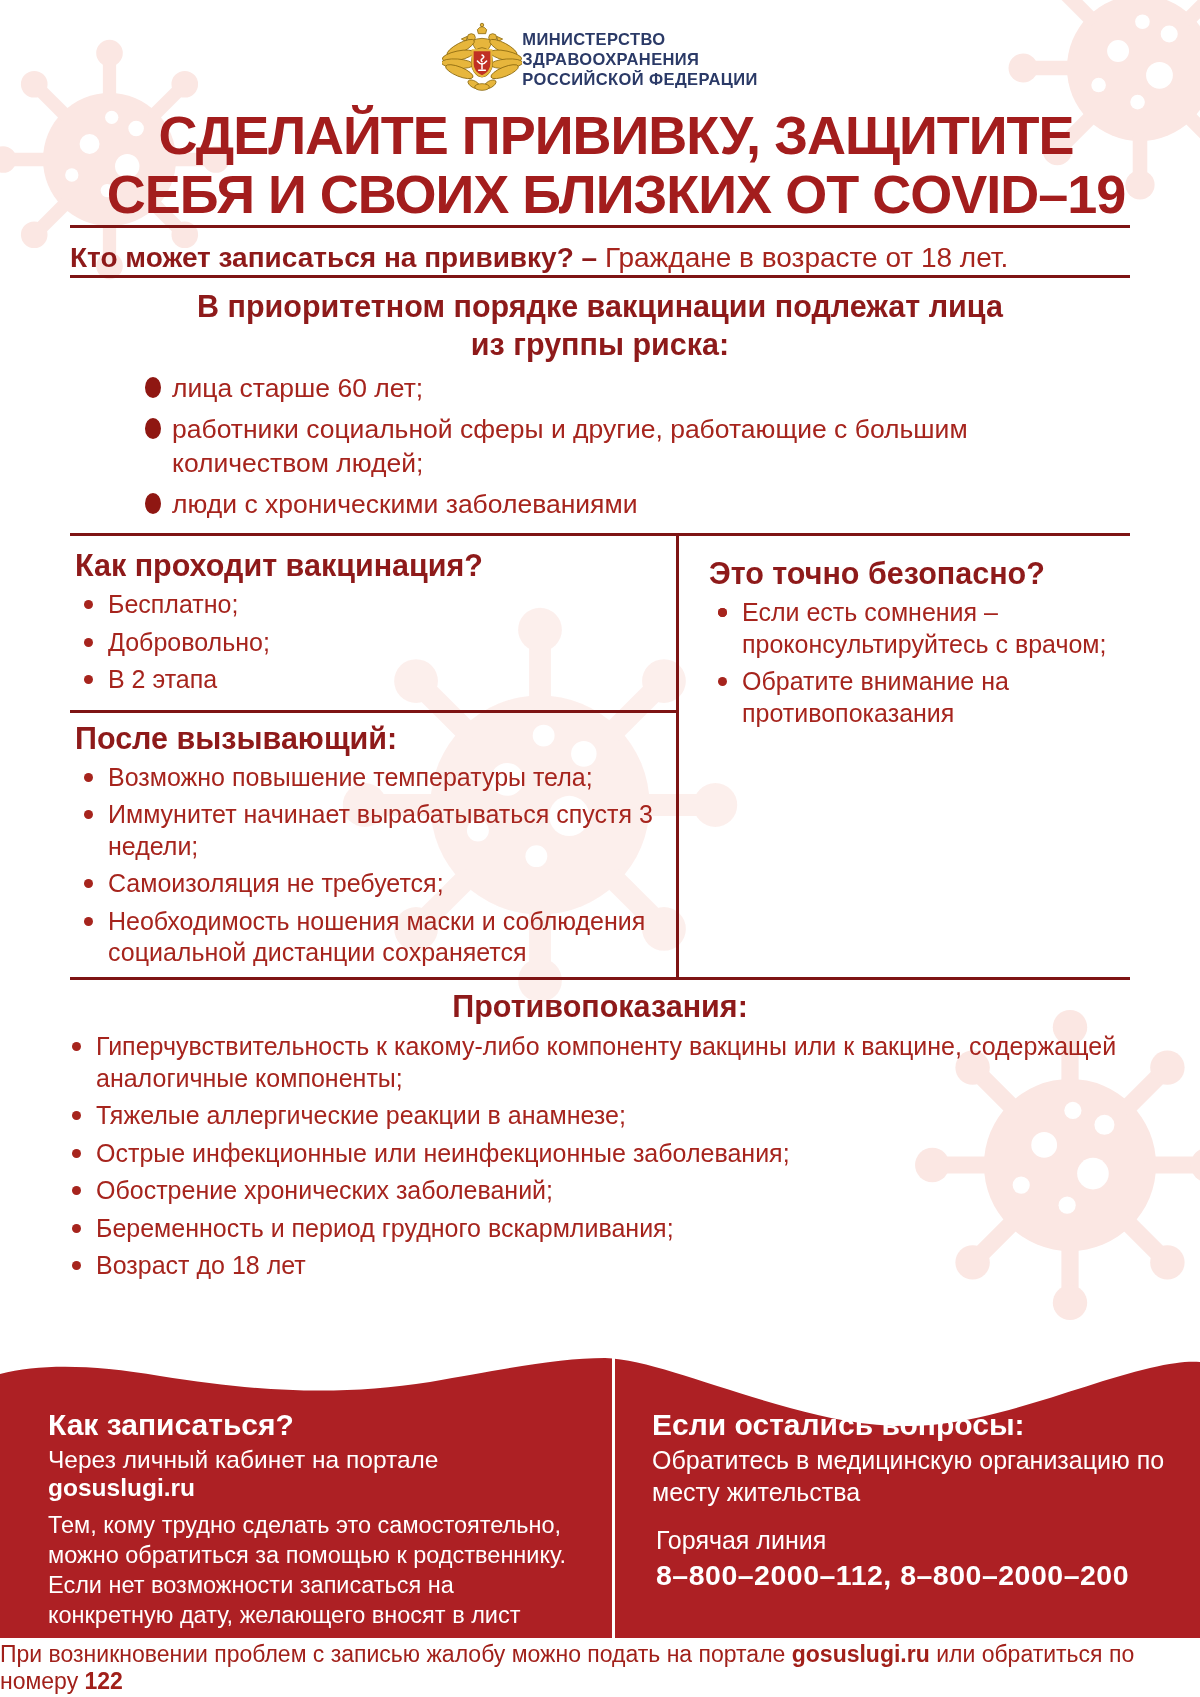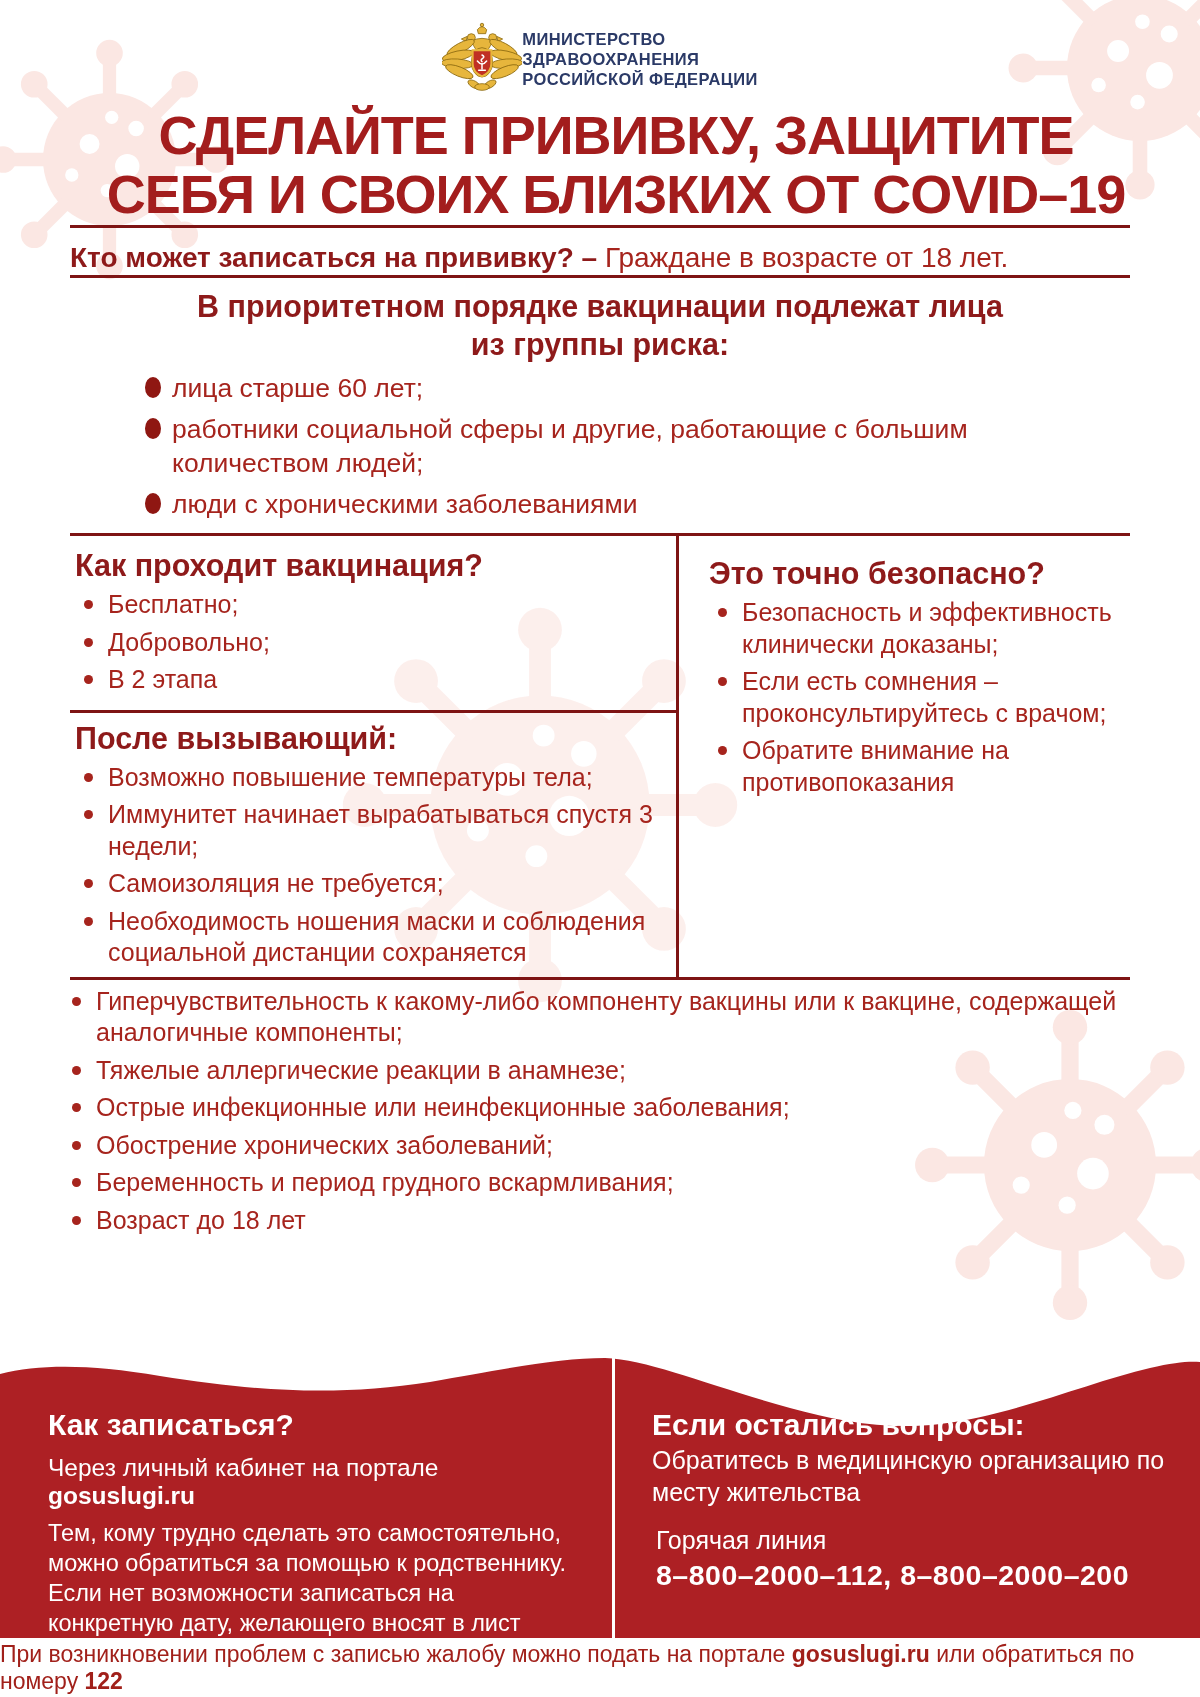--- a/index.html
+++ b/index.html
@@ -59,21 +59,21 @@
   
   .red-block{position:absolute;left:0;top:1352px;width:1200px;height:286px;z-index:2;}
   .wave{position:absolute;top:0;left:0;width:1200px;height:96px;display:block;}
   .wave path{fill:var(--block-red);}
   .red-fill{position:absolute;top:95px;left:0;right:0;bottom:0;background:var(--block-red);}
   .red-divider{position:absolute;left:612px;top:3px;bottom:0;width:3px;background:#ffffff;}
   .red-cols{position:absolute;top:0;left:0;right:0;bottom:0;display:flex;color:#ffffff;}
   .red-left{width:612px;box-sizing:border-box;padding:56px 34px 0 48px;}
   .red-right{flex:1;padding:56px 26px 0 40px;}
   .red-heading{font-size:30px;font-weight:bold;margin:0 0 0;}
-  .red-line{font-size:24.5px;margin:12px 0 8px;}
+  .red-line{font-size:24.5px;margin:4px 0 8px;}
   .red-para{font-size:23.5px;line-height:1.28;margin:2px 0 0;}
   .hotline-label{font-size:25px;margin:18px 0 0 4px;}
   .hotline-numbers{font-size:28.5px;font-weight:bold;letter-spacing:.5px;margin:4px 0 0 4px;}
   .b{font-weight:bold;}
   
   .footer{position:absolute;left:0;top:1638px;width:1200px;height:59px;z-index:3;
     background:#ffffff;display:flex;align-items:center;justify-content:center;
     color:#A1201A;font-size:23px;}
 </style>
 </head>
@@ -221,27 +221,28 @@
         <ul class="dot-list">
           <li><span class="dot"></span><span>Возможно повышение температуры тела;</span></li>
           <li><span class="dot"></span><span>Иммунитет начинает вырабатываться спустя 3 недели;</span></li>
           <li><span class="dot"></span><span>Самоизоляция не требуется;</span></li>
           <li><span class="dot"></span><span>Необходимость ношения маски и соблюдения социальной дистанции сохраняется</span></li>
         </ul>
       </div>
       <div class="col-right">
         <div class="section-heading">Это точно безопасно?</div>
         <ul class="dot-list">
-          <li><span class="dot"></span><span>Безопасность и эффективность клинически доказаны;</span></li>
+          <li><span class="dot"></span></li>
           <li><span class="dot"></span><span>Если есть сомнения – проконсультируйтесь с врачом;</span></li>
           <li><span class="dot"></span><span>Обратите внимание на противопоказания</span></li>
         </ul>
       </div>
     </div>
 
+    <div class="center-heading" style="margin-top:8px">Противопоказания:</div>
     <ul class="contra-list">
       <li><span class="dot"></span><span>Гиперчувствительность к какому-либо компоненту вакцины или к вакцине, содержащей аналогичные компоненты;</span></li>
       <li><span class="dot"></span><span>Тяжелые аллергические реакции в анамнезе;</span></li>
       <li><span class="dot"></span><span>Острые инфекционные или неинфекционные заболевания;</span></li>
       <li><span class="dot"></span><span>Обострение хронических заболеваний;</span></li>
       <li><span class="dot"></span><span>Беременность и период грудного вскармливания;</span></li>
       <li><span class="dot"></span><span>Возраст до 18 лет</span></li>
     </ul>
   </div>
 

